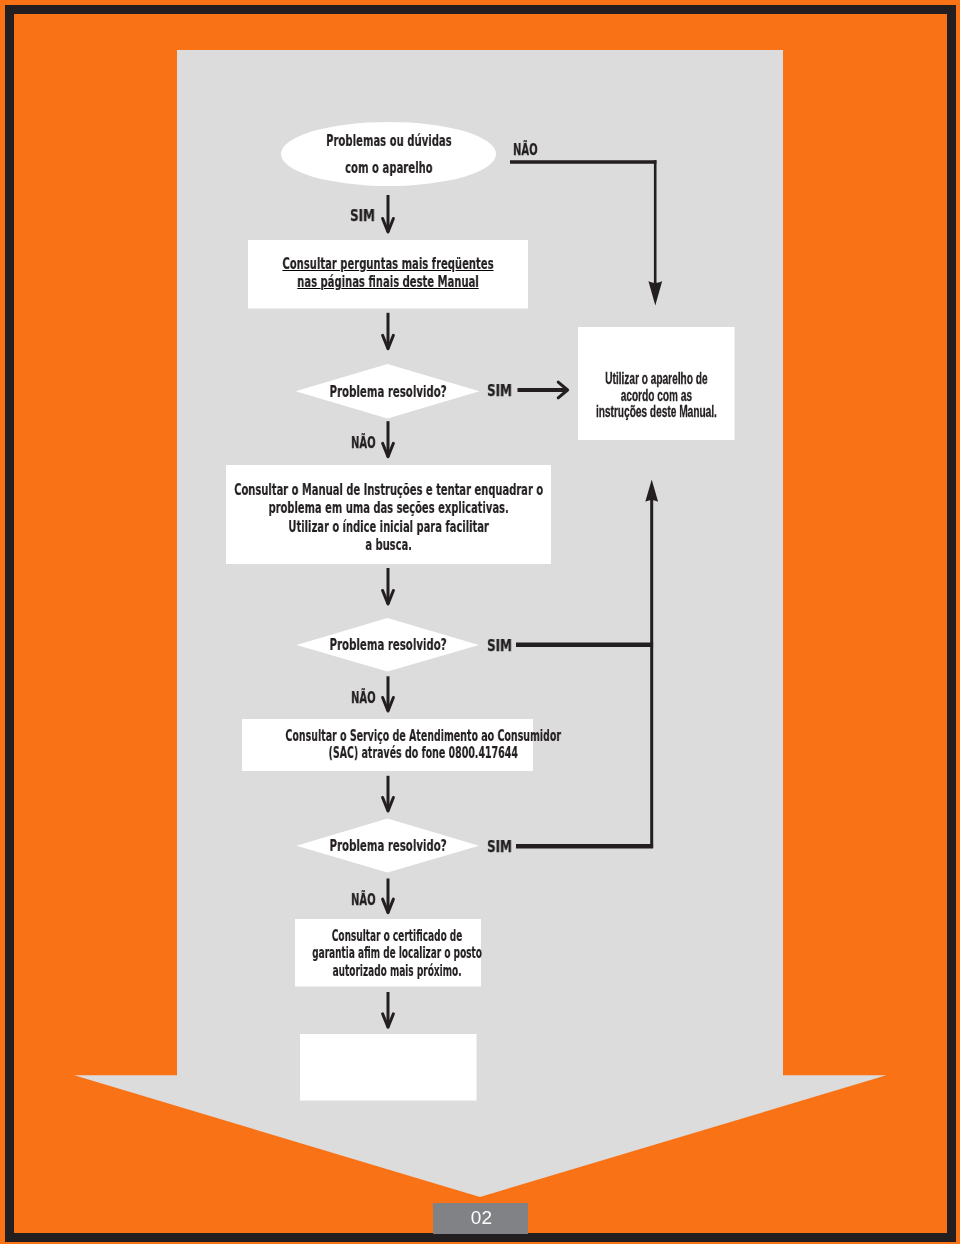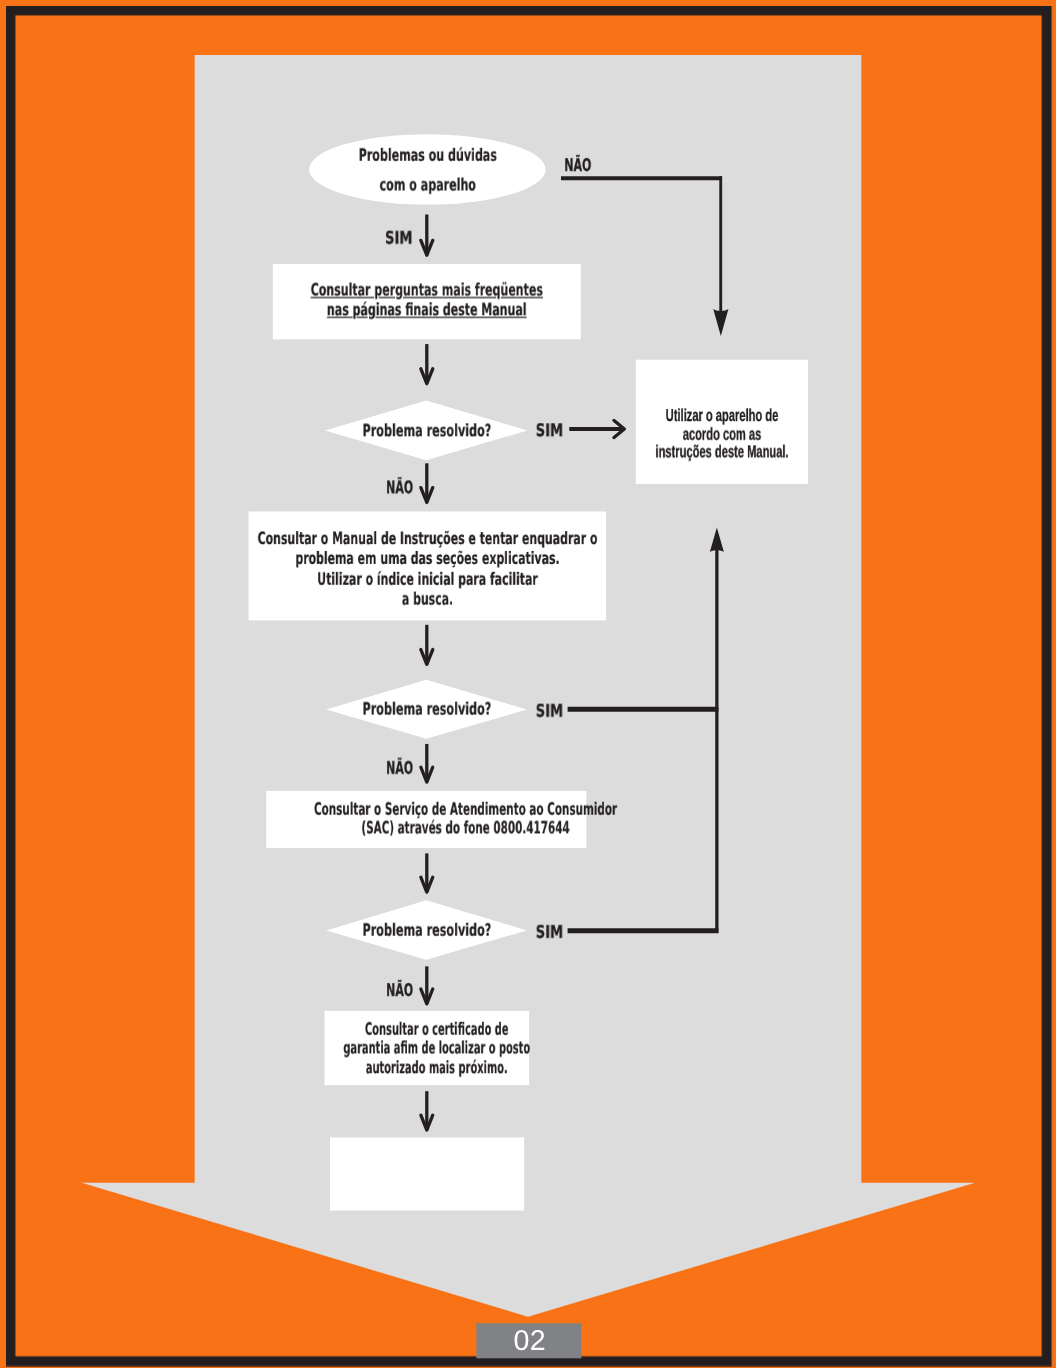--- a/index.html
+++ b/index.html
@@ -24,21 +24,21 @@
 
   .lbl{position:absolute;font-family:"DejaVu Sans Condensed","DejaVu Sans",sans-serif;font-weight:bold;
        color:#231f20;white-space:nowrap;font-size:15.8px;line-height:15.8px;
        -webkit-text-stroke:0.25px #231f20;
        transform:scaleX(var(--lsx,0.78));transform-origin:left top;}
   .lbl-sim{--lsx:0.84;}
   .lbl-nao{--lsx:0.70;}
 
   #pagenum{position:absolute;left:433px;top:1202.9px;width:95.2px;height:30.5px;background:#808285;color:#ffffff;
            text-align:center;font-family:"Liberation Sans",sans-serif;font-weight:normal;
-           font-size:26px;line-height:30px;letter-spacing:0.3px;padding-left:2px;box-sizing:border-box;}
+           font-size:19px;line-height:30px;letter-spacing:0.3px;padding-left:2px;box-sizing:border-box;}
 </style>
 </head>
 <body>
 
 <div id="page">
   <svg id="chartsvg" width="960" height="1244" viewBox="0 0 960 1244">
 
     <polygon fill="#dcdcdc" points="177,50 783,50 783,1075.3 886.3,1075.3 480,1197 74.3,1075.3 177,1075.3"></polygon>
 
     <ellipse fill="#ffffff" cx="388.5" cy="154" rx="107.5" ry="32"></ellipse>

